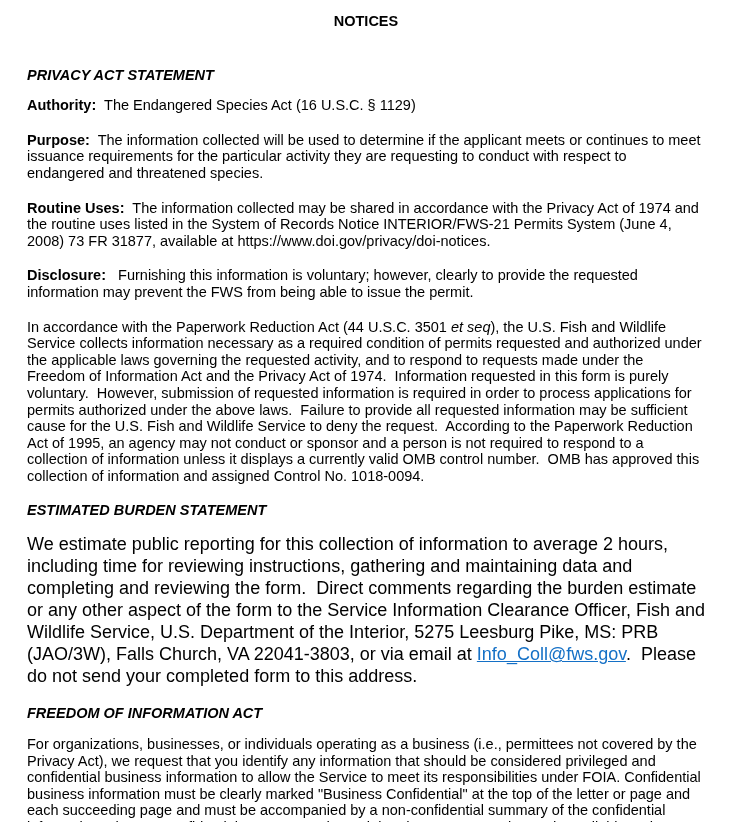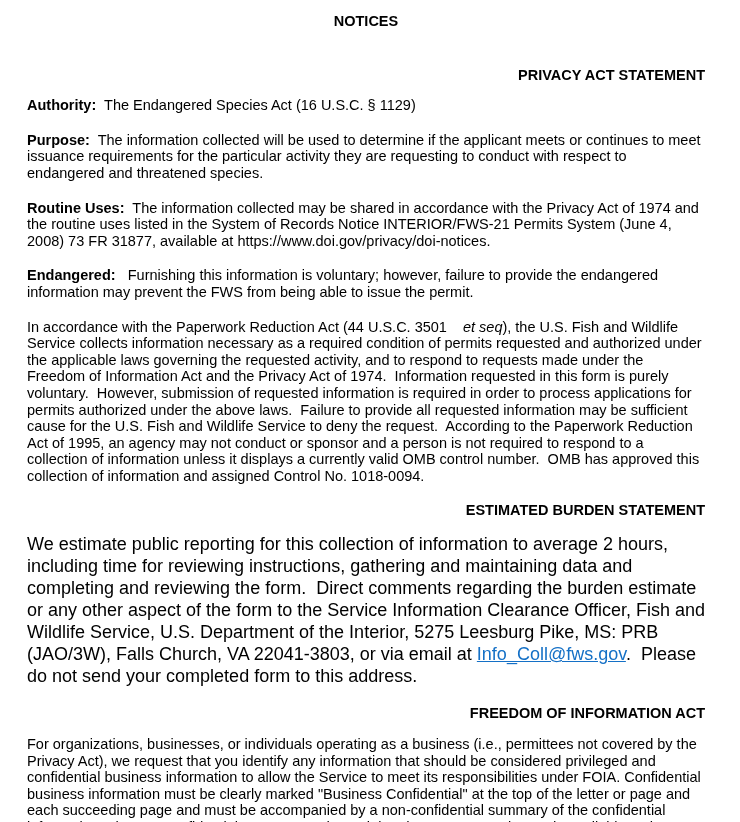--- a/index.html
+++ b/index.html
@@ -22,36 +22,36 @@
   }
   .doc-title {
     font-size: 14.5px;
     font-weight: bold;
     text-align: center;
     margin: 0 0 37px 0;
   }
   .section-heading {
     font-size: 14.5px;
     font-weight: bold;
-    text-align: right;
+    text-align: left;
     margin: 8px 0 14px 0;
+    font-style: italic;
   }
   .para {
     margin: 0 0 18px 0;
     white-space: pre-wrap;
   }
   .para.last {
     margin-bottom: 0;
   }
   .lbl {
     font-weight: bold;
   }
   .italic {
     font-style: italic;
-    margin-left: 12px;
   }
   .small-text {
     font-size: 18px;
     line-height: 1.225;
   }
   .email-link {
     color: #1470C6;
     text-decoration: underline;
     cursor: pointer;
   }
@@ -64,21 +64,21 @@
   <h1 class="doc-title">NOTICES</h1>
 
   <h2 class="section-heading">PRIVACY ACT STATEMENT</h2>
 
   <p class="para"><span class="lbl">Authority:</span><span>  The Endangered Species Act (16 U.S.C. § 1129)</span></p>
 
   <p class="para"><span class="lbl">Purpose:</span><span>  The information collected will be used to determine if the applicant meets or continues to meet issuance requirements for the particular activity they are requesting to conduct with respect to endangered and threatened species.</span></p>
 
   <p class="para"><span class="lbl">Routine Uses:</span><span>  The information collected may be shared in accordance with the Privacy Act of 1974 and the routine uses listed in the System of Records Notice INTERIOR/FWS-21 Permits System (June 4, 2008) 73 FR 31877, available at https://www.doi.gov/privacy/doi-notices.</span></p>
 
-  <p class="para"><span class="lbl">Endangered:</span><span>   Furnishing this information is voluntary; however, failure to provide the endangered information may prevent the FWS from being able to issue the permit.</span></p>
+  <p class="para"><span class="lbl">Disclosure:</span><span>   Furnishing this information is voluntary; however, clearly to provide the requested information may prevent the FWS from being able to issue the permit.</span></p>
 
 
   <p class="para"><span>In accordance with the Paperwork Reduction Act (44 U.S.C. 3501 </span><span class="italic">et seq</span><span>), the U.S. Fish and Wildlife Service collects information necessary as a required condition of permits requested and authorized under the applicable laws governing the requested activity, and to respond to requests made under the Freedom of Information Act and the Privacy Act of 1974.  Information requested in this form is purely voluntary.  However, submission of requested information is required in order to process applications for permits authorized under the above laws.  Failure to provide all requested information may be sufficient cause for the U.S. Fish and Wildlife Service to deny the request.  According to the Paperwork Reduction Act of 1995, an agency may not conduct or sponsor and a person is not required to respond to a collection of information unless it displays a currently valid OMB control number.  OMB has approved this collection of information and assigned Control No. 1018-0094.</span></p>
 
   <h2 class="section-heading">ESTIMATED BURDEN STATEMENT</h2>
 
   <p class="para small-text"><span>We estimate public reporting for this collection of information to average 2 hours, including time for reviewing instructions, gathering and maintaining data and completing and reviewing the form.  Direct comments regarding the burden estimate or any other aspect of the form to the Service Information Clearance Officer, Fish and Wildlife Service, U.S. Department of the Interior, 5275 Leesburg Pike, MS: PRB (JAO/3W), Falls Church, VA 22041-3803, or via email at </span><a class="email-link">Info_Coll@fws.gov</a><span>.  Please do not send your completed form to this address.</span></p>
 
   <h2 class="section-heading">FREEDOM OF INFORMATION ACT</h2>
 

